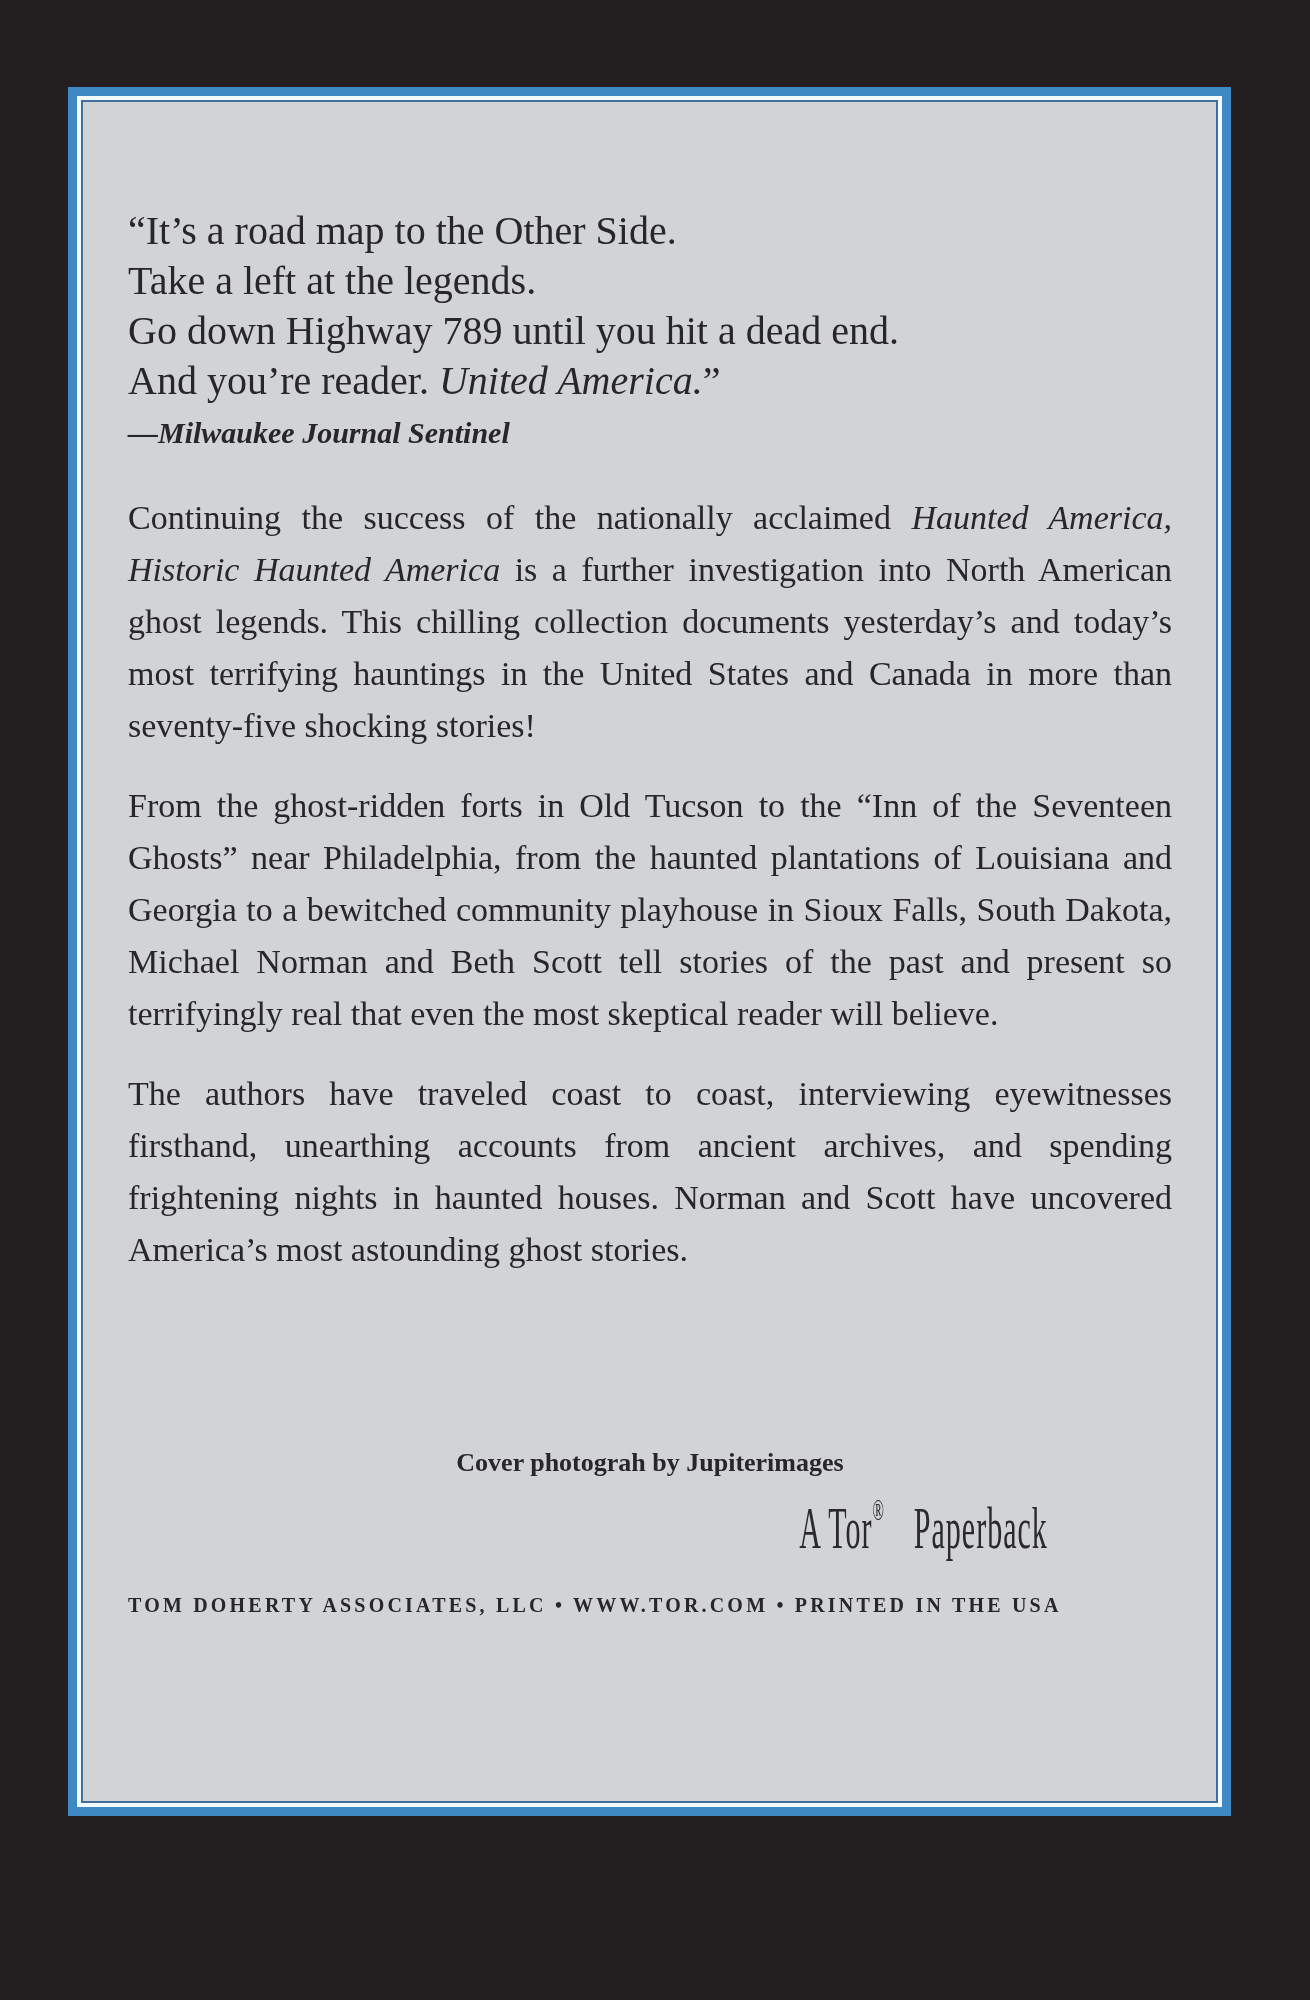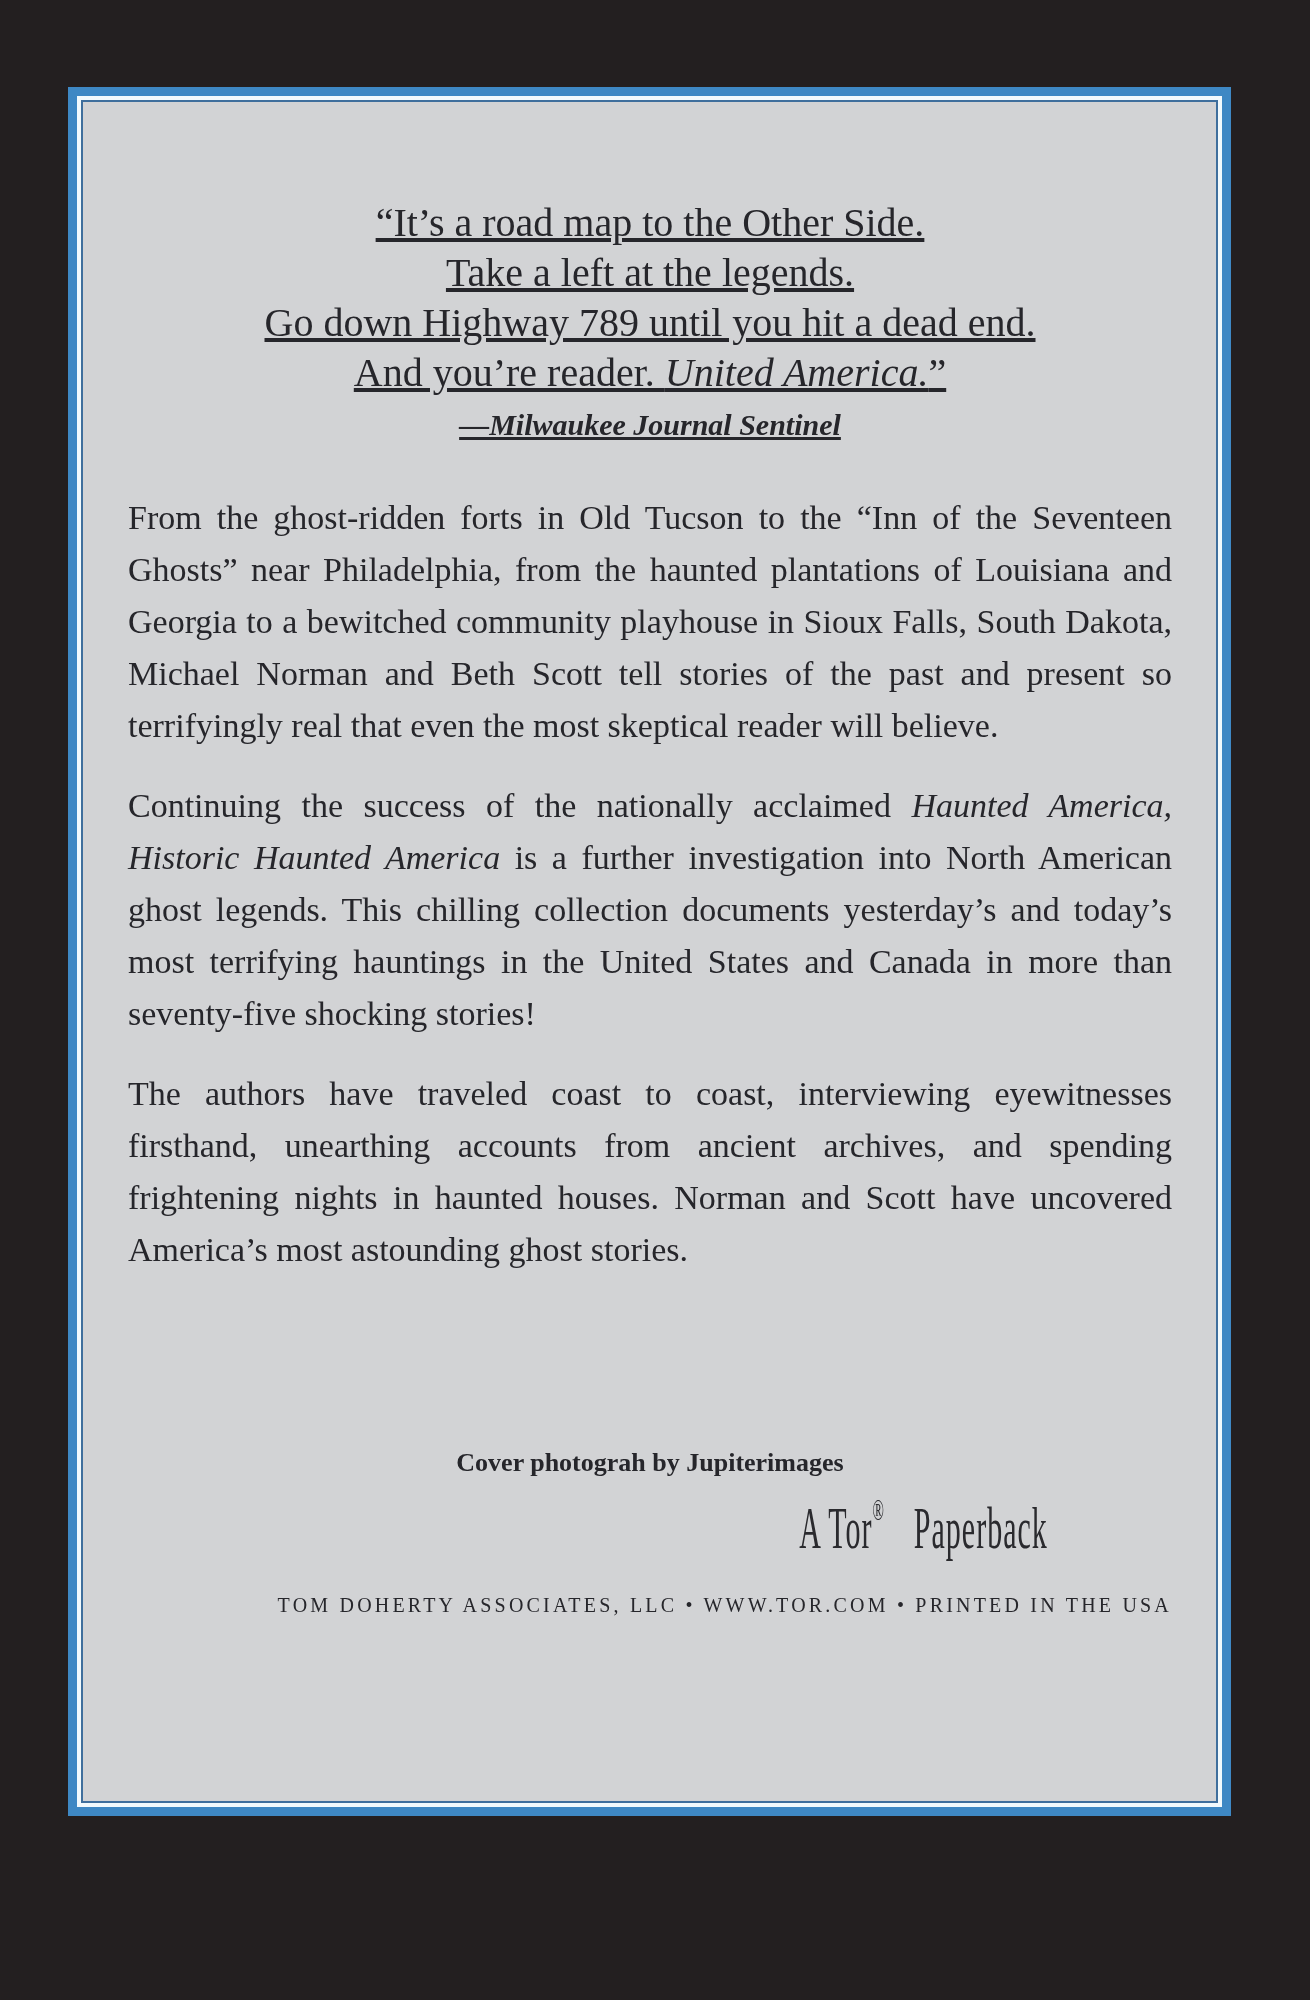--- a/index.html
+++ b/index.html
@@ -10,21 +10,21 @@
     overflow:hidden;
     font-family:"Liberation Serif", serif;
   }
   .ring1{position:absolute;left:68px;top:87px;right:79px;bottom:184px;background:#3e88c4;}
   .ring2{position:absolute;inset:9px;background:#f2fafd;}
   .ring3{position:absolute;inset:4px;background:#3f6f9d;}
   .panel{position:absolute;inset:2px;background:#d2d3d5;color:#26262b;}
 
   .content-col{position:absolute;left:45px;right:44px;top:0;bottom:0;}
 
-  .quote{position:absolute;left:0;right:0;top:96px;text-align:center;text-decoration:underline;}
+  .quote{position:absolute;left:0;right:0;top:104px;}
   .qline{font-size:40px;line-height:50px;white-space:nowrap;}
   .attr{font-size:30px;line-height:46px;font-weight:bold;font-style:italic;margin-top:4px;}
 
   .paras{position:absolute;left:0;right:0;top:390px;}
   .para{
     font-size:34px;line-height:52px;
     text-align:justify;
     margin:0 0 28px 0;
   }
   .it{font-style:italic;}
@@ -49,22 +49,22 @@
   }
   .logo-gap{display:inline-block;width:60px;}
   .reg{
     font-size:30px;
     position:relative;top:-28px;
     letter-spacing:0;
   }
 
   .imprint{
     position:absolute;left:0;right:0;top:1488px;
-    text-align:right;
-    font-size:20px;font-weight:normal;
+    text-align:left;
+    font-size:20px;font-weight:bold;
     letter-spacing:3.2px;line-height:30px;
     white-space:nowrap;
   }
 </style>
 </head>
 <body>
 
 <div class="ring1">
   <div class="ring2">
     <div class="ring3">
@@ -73,22 +73,22 @@
 
           <div class="quote">
             <div class="qline"><span>“It’s a road map to the Other Side.</span></div>
             <div class="qline"><span>Take a left at the legends.</span></div>
             <div class="qline"><span>Go down Highway 789 until you hit a dead end.</span></div>
             <div class="qline"><span>And you’re reader. </span><span class="it">United America.</span><span>”</span></div>
             <div class="attr">—Milwaukee Journal Sentinel</div>
           </div>
 
           <div class="paras">
+            <p class="para"><span>Continuing the success of the nationally acclaimed </span><span class="it">Haunted America, Historic Haunted America</span><span> is a further investigation into North American ghost legends. This chilling collection documents yesterday’s and today’s most terrifying hauntings in the United States and Canada in more than seventy-five shocking stories!</span></p>
             <p class="para"><span>From the ghost-ridden forts in Old Tucson to the “Inn of the Seventeen Ghosts” near Philadelphia, from the haunted plantations of Louisiana and Georgia to a bewitched community playhouse in Sioux Falls, South Dakota, Michael Norman and Beth Scott tell stories of the past and present so terrifyingly real that even the most skeptical reader will believe.</span></p>
-            <p class="para"><span>Continuing the success of the nationally acclaimed </span><span class="it">Haunted America, Historic Haunted America</span><span> is a further investigation into North American ghost legends. This chilling collection documents yesterday’s and today’s most terrifying hauntings in the United States and Canada in more than seventy-five shocking stories!</span></p>
             <p class="para"><span>The authors have traveled coast to coast, interviewing eyewitnesses firsthand, unearthing accounts from ancient archives, and spending frightening nights in haunted houses. Norman and Scott have uncovered America’s most astounding ghost stories.</span></p>
           </div>
 
           <div class="credit">Cover photograh by Jupiterimages</div>
 
           <div class="logo">
             <span class="logo-inner"><span>A Tor</span><span class="reg">®</span><span class="logo-gap"></span><span>Paperback</span></span>
           </div>
 
           <div class="imprint">TOM DOHERTY ASSOCIATES, LLC • WWW.TOR.COM • PRINTED IN THE USA</div>

